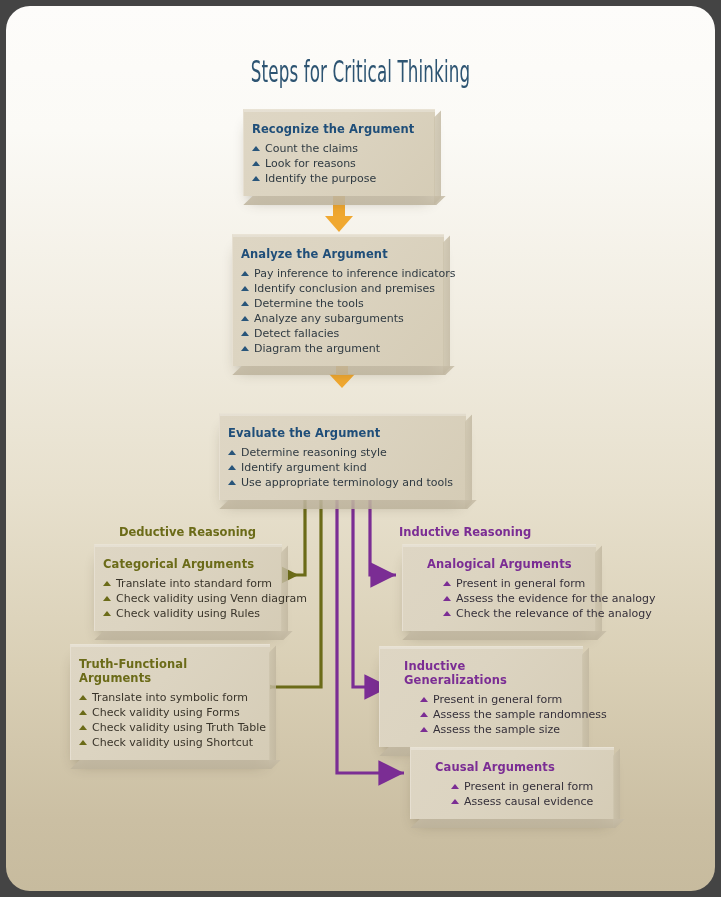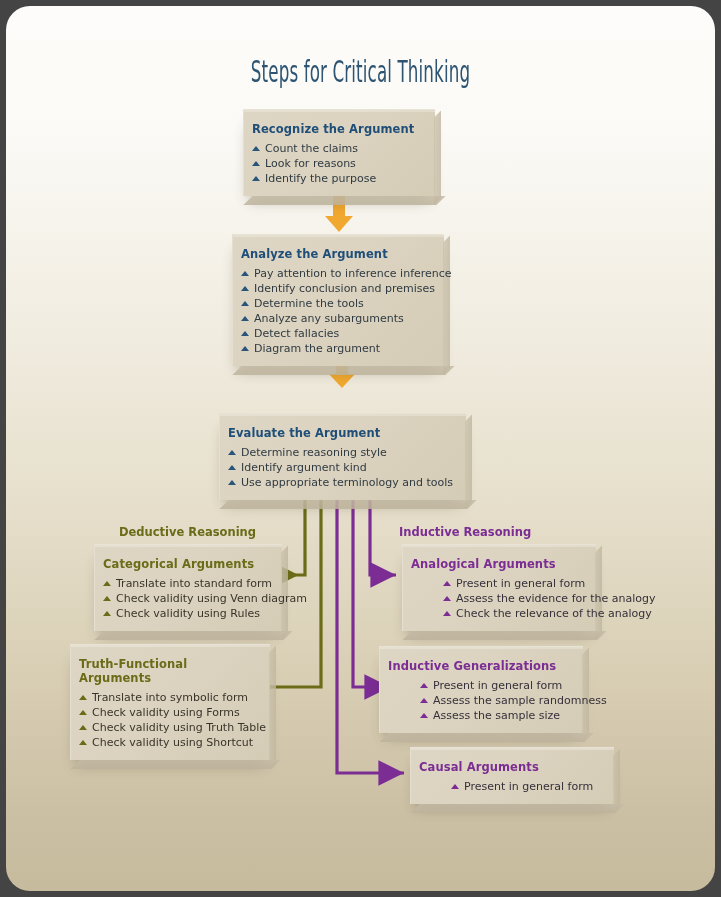--- a/index.html
+++ b/index.html
@@ -60,21 +60,21 @@
     opacity:.8;
   }
   .box-h{
     font-size:11.5px;
     font-weight:bold;
     margin:0 0 5px 0;
     letter-spacing:.1px;
   }
   .blue .box-h{color:#1f4e79;}
   .olive .box-h{color:#6b6b18;}
-  .purple .box-h{color:#7b2d94;}
+  .purple .box-h{color:#7b2d94;margin-left:16px;}
   ul.items{
     margin:0;padding:0;list-style:none;
   }
   ul.items li{
     font-size:11px;
     line-height:15px;
     color:#2f3a42;
     position:relative;
     padding-left:13px;
     white-space:nowrap;
@@ -139,21 +139,21 @@
     <ul class="items">
       <li><span class="bullet"></span><span>Count the claims</span></li>
       <li><span class="bullet"></span><span>Look for reasons</span></li>
       <li><span class="bullet"></span><span>Identify the purpose</span></li>
     </ul>
   </div>
 
   <div class="box blue" style="left:226px;top:228px;width:212px;">
     <div class="box-h">Analyze the Argument</div>
     <ul class="items">
-      <li><span class="bullet"></span><span>Pay attention to inference inference</span></li>
+      <li><span class="bullet"></span><span>Pay inference to inference indicators</span></li>
       <li><span class="bullet"></span><span>Identify conclusion and premises</span></li>
       <li><span class="bullet"></span><span>Determine the tools</span></li>
       <li><span class="bullet"></span><span>Analyze any subarguments</span></li>
       <li><span class="bullet"></span><span>Detect fallacies</span></li>
       <li><span class="bullet"></span><span>Diagram the argument</span></li>
     </ul>
   </div>
 
   <div class="box blue" style="left:213px;top:407px;width:247px;">
     <div class="box-h">Evaluate the Argument</div>
@@ -201,16 +201,17 @@
       <li><span class="bullet"></span><span>Present in general form</span></li>
       <li><span class="bullet"></span><span>Assess the sample randomness</span></li>
       <li><span class="bullet"></span><span>Assess the sample size</span></li>
     </ul>
   </div>
 
   <div class="box purple" style="left:404px;top:741px;width:204px;">
     <div class="box-h">Causal Arguments</div>
     <ul class="items">
       <li><span class="bullet"></span><span>Present in general form</span></li>
+      <li><span class="bullet"></span><span>Assess causal evidence</span></li>
     </ul>
   </div>
 
 </div>
 
 </body></html>

